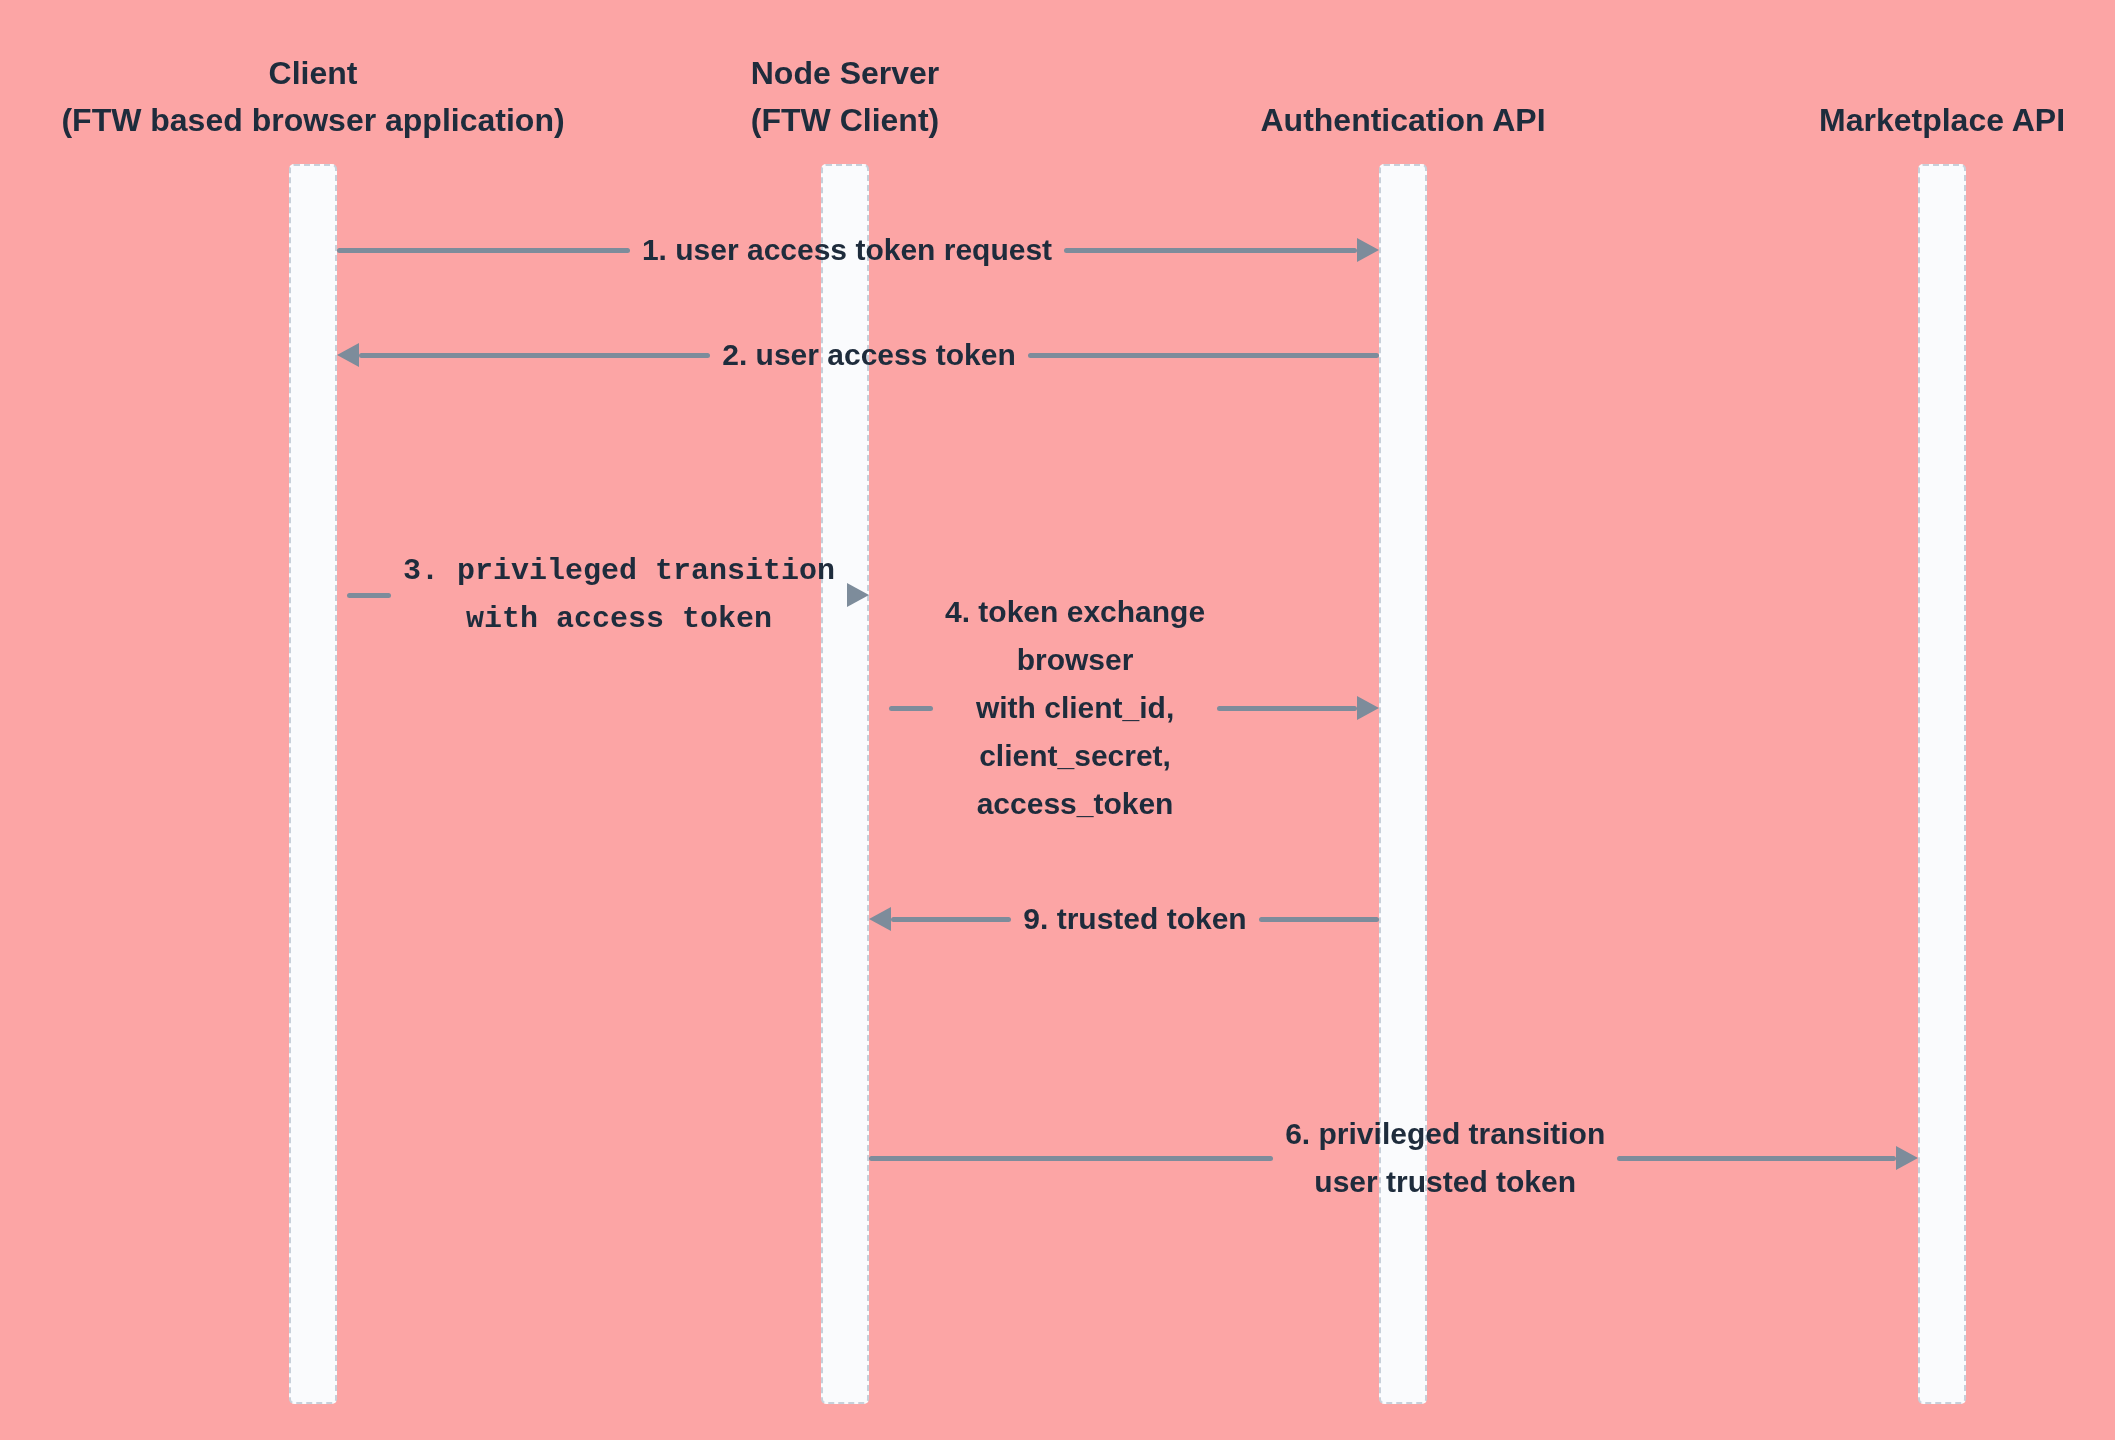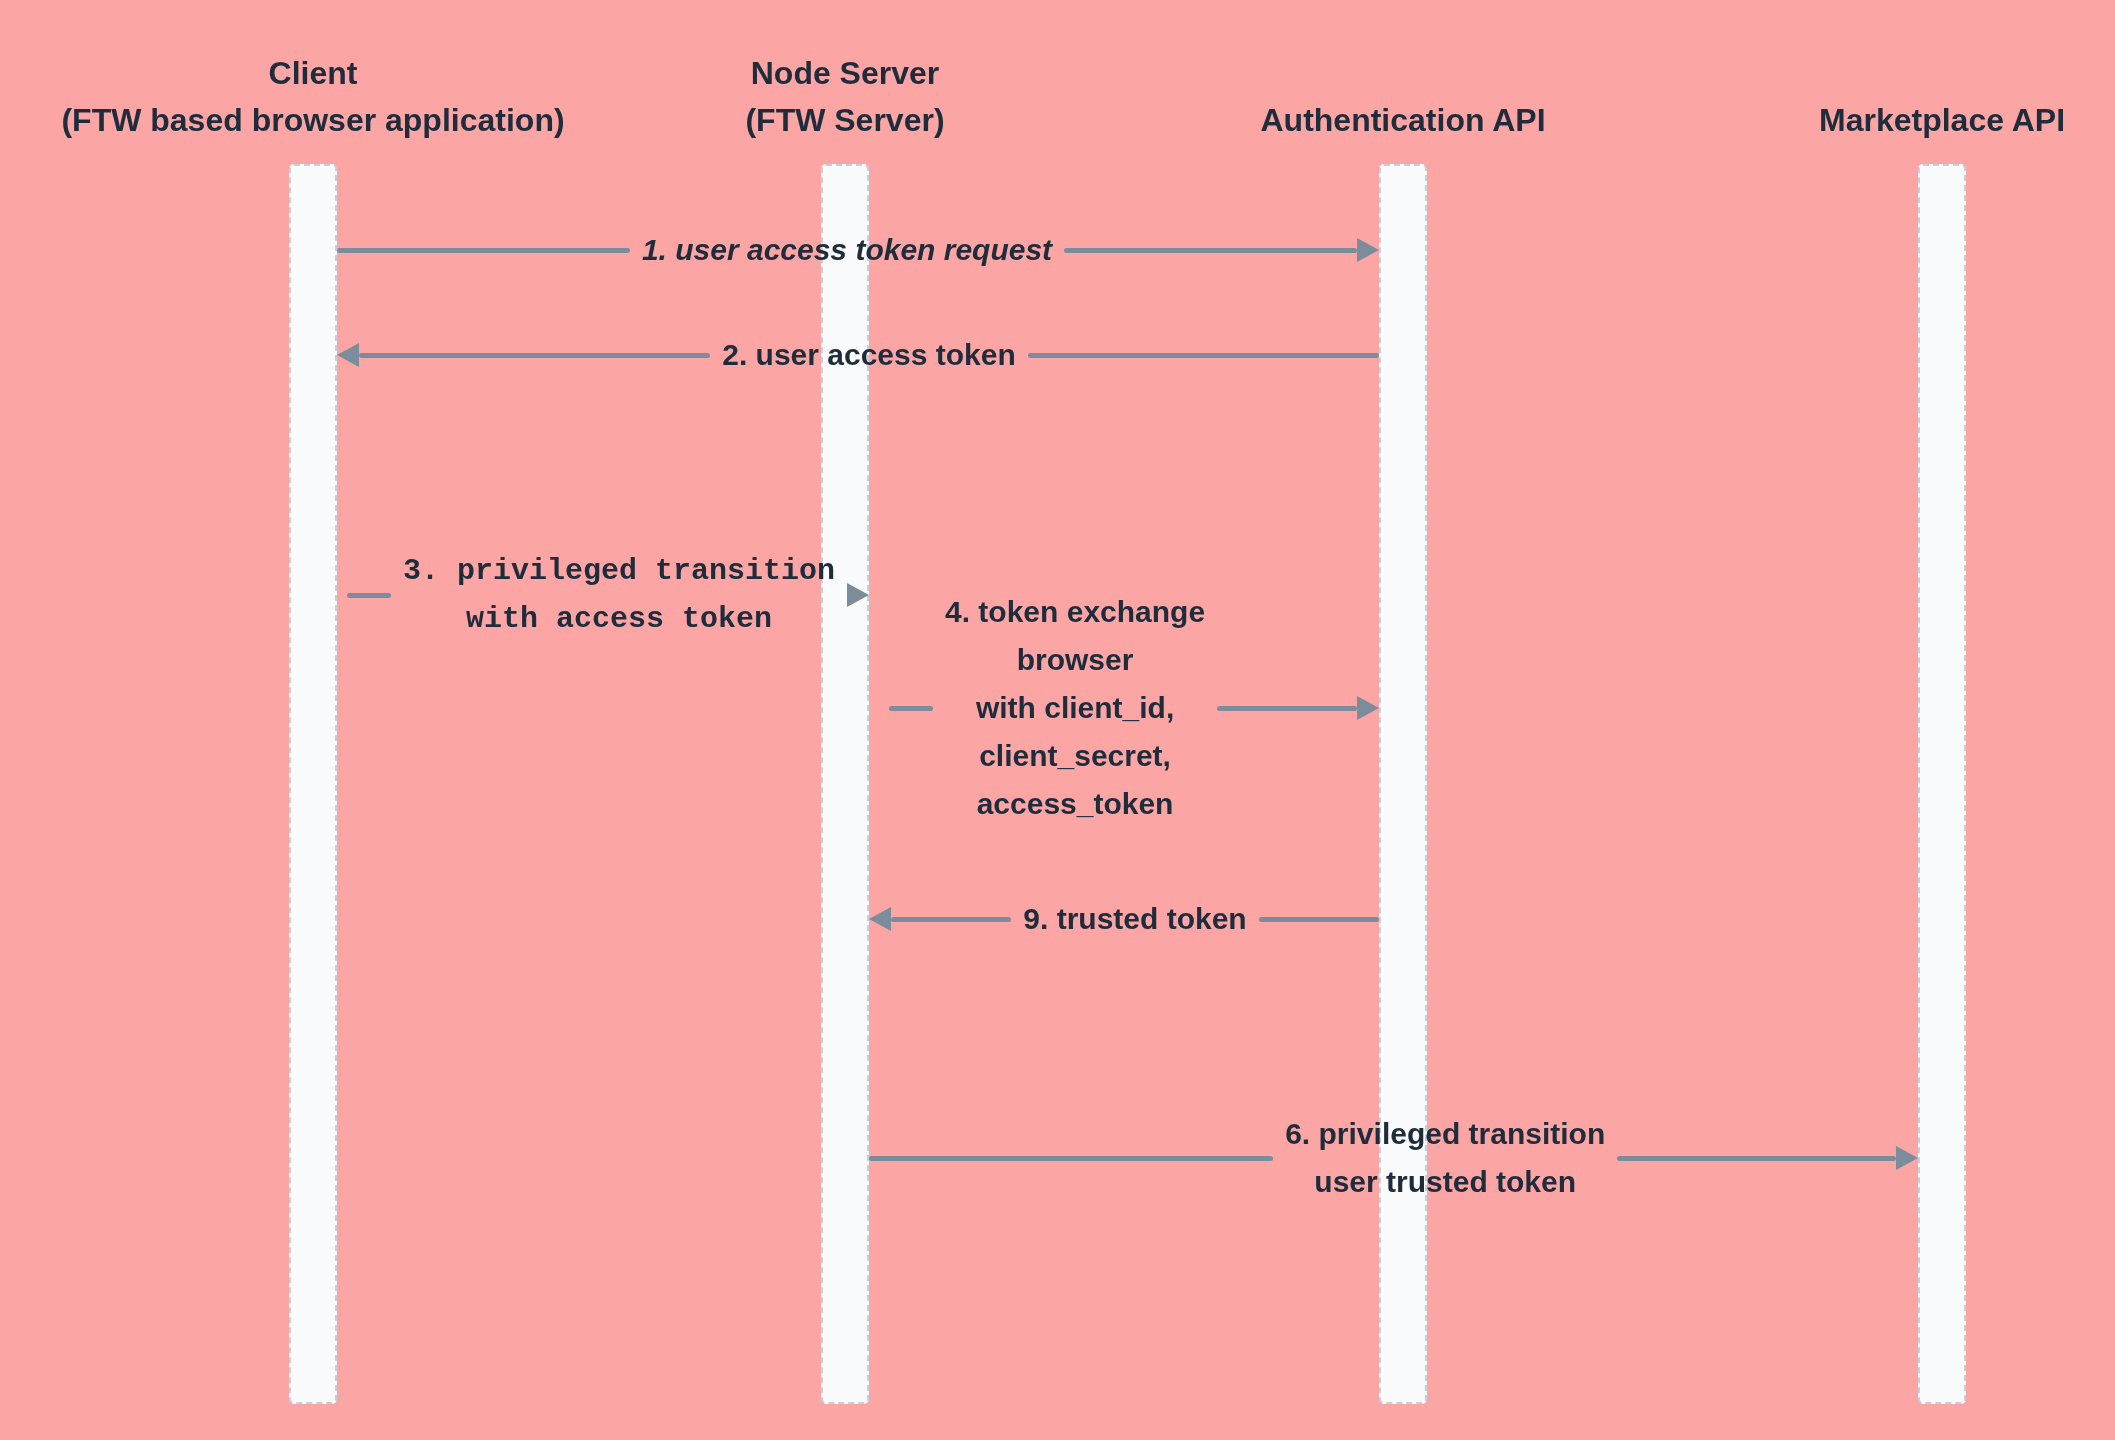--- a/index.html
+++ b/index.html
@@ -83,35 +83,35 @@
 <body>
 
 <div class="canvas">
 
   <div class="participant" style="left:313px;top:50px;">
     <div>Client</div>
     <div>(FTW based browser application)</div>
   </div>
   <div class="participant" style="left:845px;top:50px;">
     <div>Node Server</div>
-    <div>(FTW Server)</div>
+    <div>(FTW Client)</div>
   </div>
   <div class="participant" style="left:1403px;top:97px;">
     <div>Authentication API</div>
   </div>
   <div class="participant" style="left:1942px;top:97px;">
     <div>Marketplace API</div>
   </div>
 
   <div class="lifeline" style="left:289px;"></div>
   <div class="lifeline" style="left:821px;"></div>
   <div class="lifeline" style="left:1379px;"></div>
   <div class="lifeline" style="left:1918px;"></div>
 
-  <div class="msg" style="left:337px;top:226px;width:1042px;font-style:italic;">
+  <div class="msg" style="left:337px;top:226px;width:1042px;">
     <div class="mline grow"></div>
     <div class="mlabel">
       <div>1. user access token request</div>
     </div>
     <div class="mline grow"></div>
     <div class="ahead-r"></div>
   </div>
 
   <div class="msg" style="left:337px;top:331px;width:1042px;">
     <div class="ahead-l"></div>

